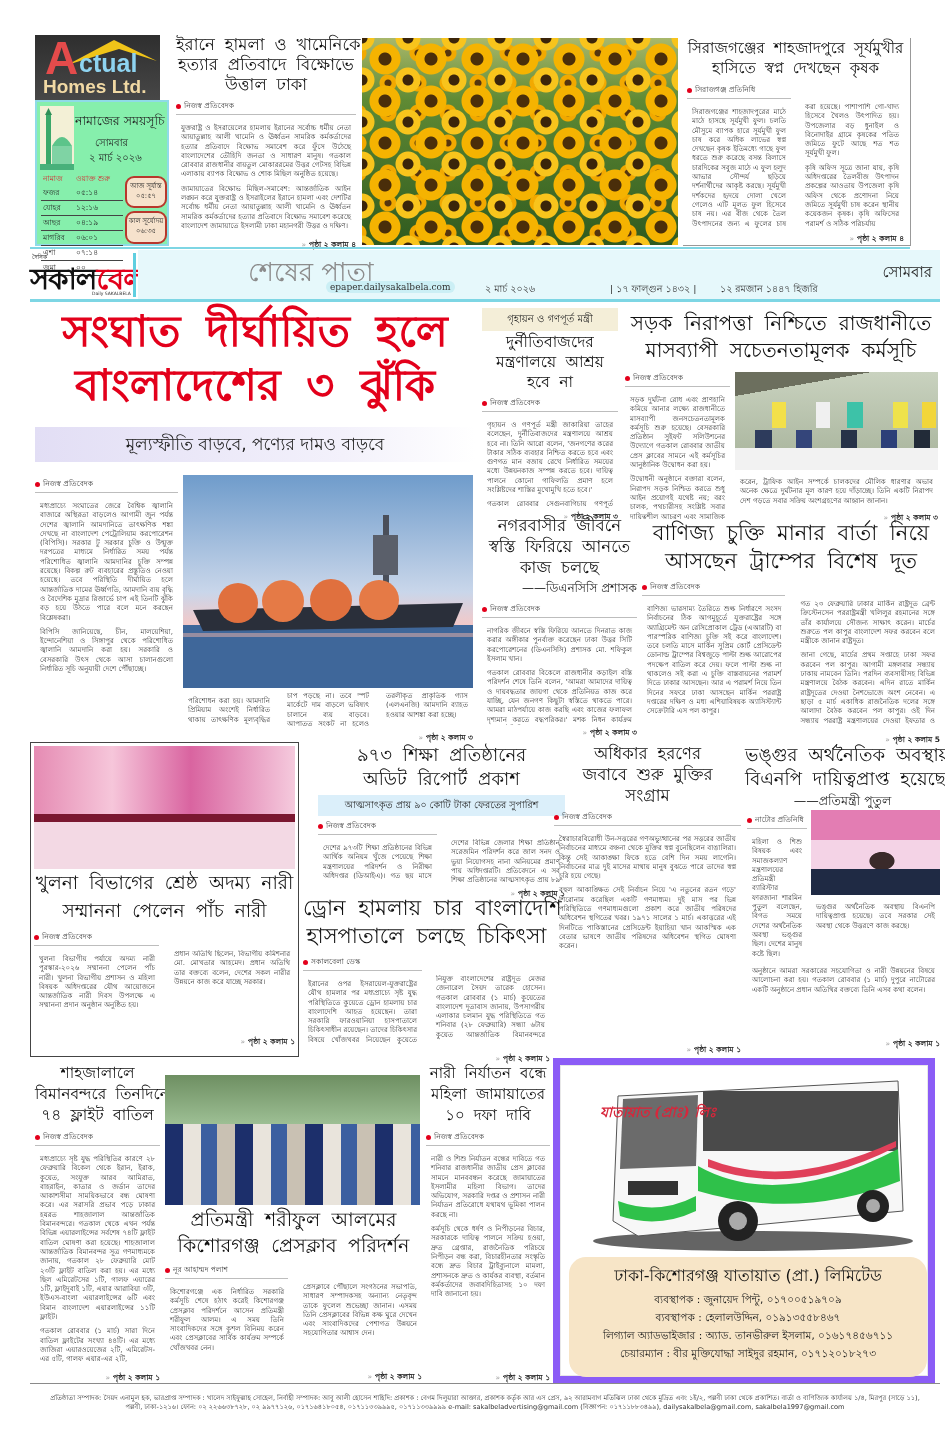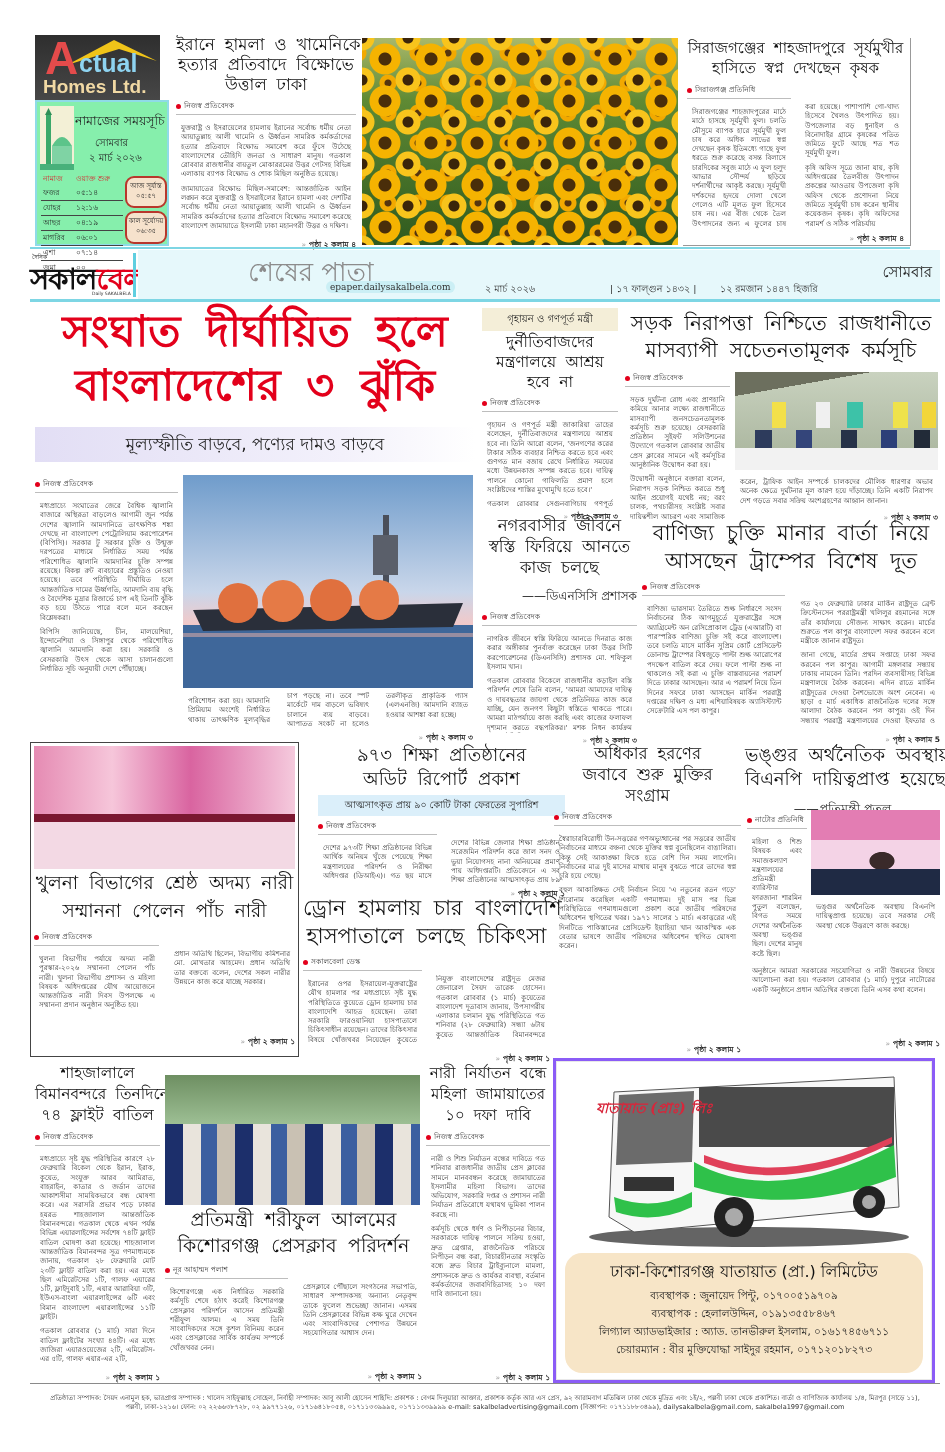--- a/index.html
+++ b/index.html
@@ -64,28 +64,28 @@
 .bnpphoto{background:
  linear-gradient(#fff0 0 70%,#1f2a44 70% 100%),
  radial-gradient(ellipse at 55% 60%,#3a2a2a 0 12%,#fff0 13%),
  linear-gradient(#e37db3 0 35%,#f4d3e6 35% 100%);}
 .groupphoto{background:
  linear-gradient(#fff0 0 30%,#fff0 30%),
  repeating-linear-gradient(90deg,#1c2f6b 0 18px,#e9e4dc 18px 36px,#3b5fa0 36px 52px,#c9c1b3 52px 70px),
  linear-gradient(#5a7a4a,#93b07d);}
 .groupphoto::after{content:"";position:absolute;left:0;top:0;width:100%;height:38%;background:linear-gradient(#6e8f62,#9dbf94);}
 
-.busad{left:553px;top:1058px;width:382px;height:325px;border:3px solid #8b5cf6;box-shadow:inset 0 0 0 1px #e8e8e8;background:#fff;}
+.busad{left:553px;top:1058px;width:382px;height:325px;border:7px solid #8b5cf6;box-shadow:inset 0 0 0 1px #e8e8e8;background:#fff;}
 .buslogo{position:absolute;left:40px;top:36px;font:italic bold 14px "DejaVu Serif",serif;color:#d8263b;white-space:nowrap;z-index:2;}
 .buspanel{position:absolute;left:9px;top:192px;width:358px;height:120px;background:#f7e5c7;text-align:center;border-radius:17px;}
 .buspanel .bt{font-size:16px;color:#111;margin-top:6px;white-space:nowrap;}
 .buspanel .bl{font-size:10.5px;color:#1a1a1a;line-height:18px;white-space:nowrap;}
 .footer{left:30px;top:1383px;width:910px;height:36px;border-top:1px solid #8a8a8a;font-size:6.6px;line-height:9px;color:#333;text-align:center;padding-top:10px;}
 .kicker{background:#f4eed8;font-size:10px;text-align:center;padding:3px 0;color:#222;}
-.attr{font-size:12px;color:#222;text-align:right;white-space:nowrap;margin-top:8px;}
+.attr{font-size:12px;color:#222;text-align:right;white-space:nowrap;}
 .subbox{background:#dbeffa;font-size:9.5px;text-align:center;padding:3px 0;margin-top:3px;color:#222;white-space:nowrap;}
 </style>
 </head>
 <body>
 
 <div class="abs ad-actual">
   <svg width="100" height="30" viewBox="0 0 100 30">
       <polygon points="8,28 55,3 98,24 60,12" fill="#f0c419"></polygon>
     </svg>
   <span class="a-init">A</span>

